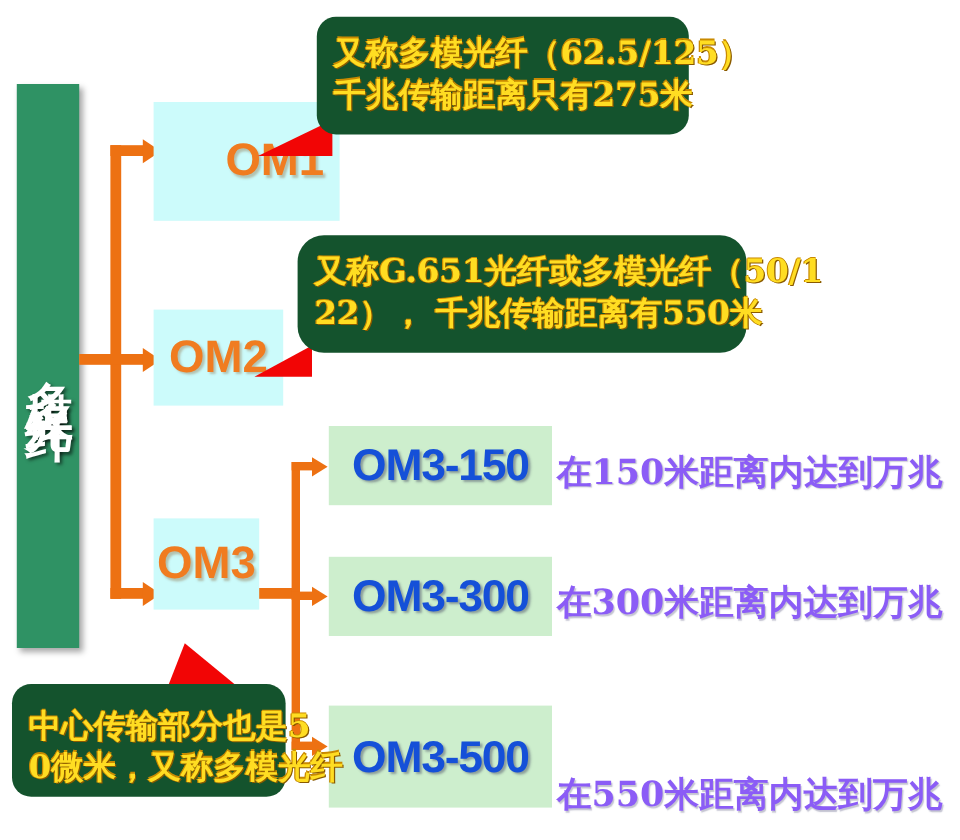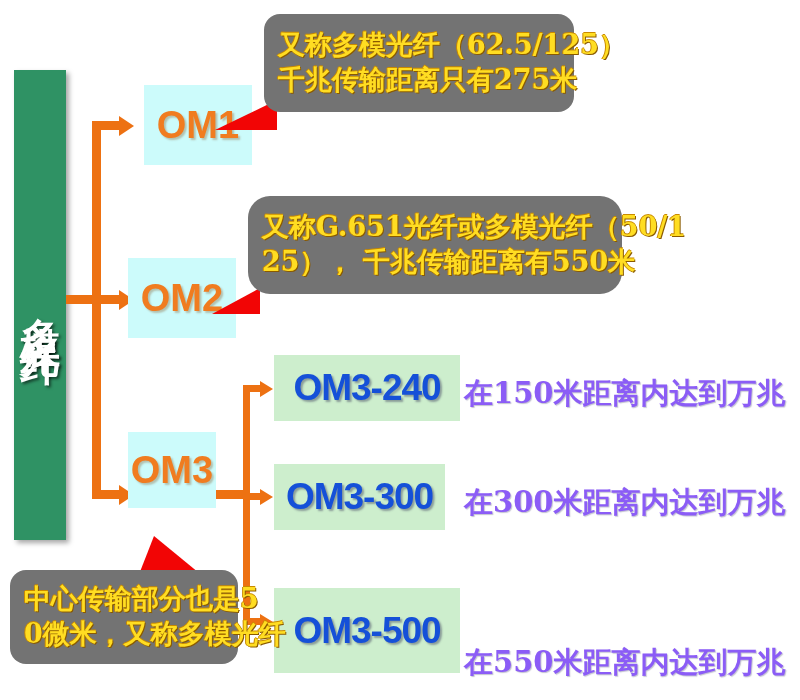--- a/index.html
+++ b/index.html
@@ -94,21 +94,21 @@
     font-family: "DejaVu Serif", "Liberation Serif", serif;
     font-size: 29px;
     font-weight: bold;
     white-space: nowrap;
     text-shadow: 1px 1px 1px rgba(80,80,120,0.35);
   }
 
   
   .callout {
     position: absolute;
-    background: #737373;
+    background: #14532d;
     border-radius: 16px;
     box-sizing: border-box;
     padding: 6px 14px;
     display: flex;
     flex-direction: column;
     justify-content: center;
   }
   .callout-line {
     color: #ffdd22;
     font-family: "DejaVu Serif", "Liberation Serif", serif;
@@ -154,38 +154,38 @@
 
   <div class="ln" style="left:243px; top:385px; width:22px; height:7px;"></div>
   <div class="arrow-head" style="left:260px; top:381px; border-top-width:8px; border-bottom-width:8px; border-left-width:13px;"></div>
 
   <div class="ln" style="left:243px; top:493px; width:22px; height:7px;"></div>
   <div class="arrow-head" style="left:260px; top:489px; border-top-width:8px; border-bottom-width:8px; border-left-width:13px;"></div>
 
   <div class="ln" style="left:243px; top:618px; width:22px; height:7px;"></div>
   <div class="arrow-head" style="left:260px; top:614px; border-top-width:8px; border-bottom-width:8px; border-left-width:13px;"></div>
 
-  <div class="om-box" style="left:144px; top:85px; width:108px; height:80px;">
+  <div class="om-box" style="left:128px; top:85px; width:108px; height:99px;padding-left:47px;">
     <span class="om-box-label">OM1</span>
   </div>
 
   <div class="om-box" style="left:128px; top:258px; width:108px; height:80px;text-align:center;">
     <span class="om-box-label">OM2</span>
   </div>
 
   <div class="om-box" style="left:128px; top:432px; width:88px; height:76px;">
     <span class="om-box-label">OM3</span>
   </div>
 
   <div class="om3-box" style="left:274px; top:355px; width:186px; height:66px;">
-    <span class="om3-box-label">OM3-240</span>
+    <span class="om3-box-label">OM3-150</span>
   </div>
   <div class="om3-desc" style="left:464px; top:374px;">在150米距离内达到万兆</div>
 
-  <div class="om3-box" style="left:274px; top:464px; width:171px; height:66px;">
+  <div class="om3-box" style="left:274px; top:464px; width:186px; height:66px;">
     <span class="om3-box-label">OM3-300</span>
   </div>
   <div class="om3-desc" style="left:464px; top:483px;">在300米距离内达到万兆</div>
 
   <div class="om3-box" style="left:274px; top:588px; width:186px; height:85px;">
     <span class="om3-box-label">OM3-500</span>
   </div>
   <div class="om3-desc" style="left:464px; top:607px;margin-top:36px;">在550米距离内达到万兆</div>
 
   <div class="callout-tail" style="left:215px; top:84px;
@@ -196,25 +196,25 @@
     <div class="callout-line">又称多模光纤（62.5/125）</div>
     <div class="callout-line">千兆传输距离只有275米</div>
   </div>
 
   <div class="callout-tail" style="left:212px; top:266px;
               border-left:48px solid transparent;
               border-top:22px solid transparent;
               border-bottom:26px solid #f20505;"></div>
   <div class="callout" style="left:248px; top:196px; width:374px; height:98px;border-radius:22px;">
     <div class="callout-line">又称G.651光纤或多模光纤（50/1</div>
-    <div class="callout-line">25）， 千兆传输距离有550米</div>
+    <div class="callout-line">22）， 千兆传输距离有550米</div>
   </div>
 
   <div class="callout-tail" style="left:136px; top:536px;
               border-right:56px solid transparent;
               border-left:18px solid transparent;
               border-bottom:46px solid #f20505;"></div>
-  <div class="callout" style="left:10px; top:570px; width:228px; height:94px;">
+  <div class="callout" style="left:10px; top:570px; width:228px; height:94px;justify-content:flex-end;">
     <div class="callout-line">中心传输部分也是5</div>
     <div class="callout-line">0微米，又称多模光纤</div>
   </div>
 
 </div>
 
 </body></html>

